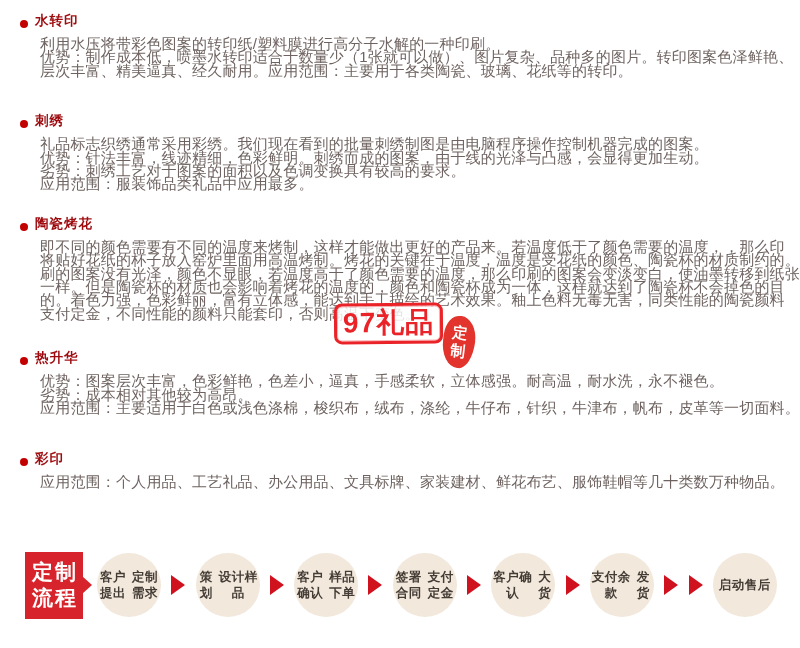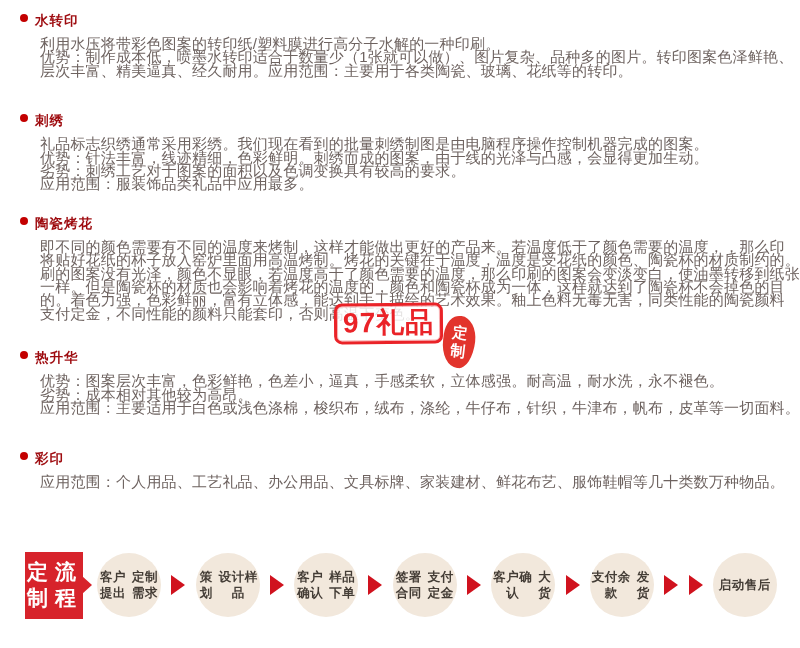--- a/index.html
+++ b/index.html
@@ -11,21 +11,21 @@
     background: #ffffff;
     overflow: hidden;
     font-family: "Liberation Sans", sans-serif;
   }
   .info-section { margin-left: 20px; }
   .sec-1 { padding-top: 14px; }
   .sec-2 { margin-top: 37px; }
   .sec-3 { margin-top: 26px; }
   .sec-4 { margin-top: 31px; }
   .sec-5 { margin-top: 37px; }
-  .section-header { display: flex; align-items: flex-start; gap: 7px; height: 14px; }
+  .section-header { display: flex; align-items: flex-end; gap: 7px; height: 14px; }
   .bullet {
     width: 8px; height: 8px; border-radius: 50%;
     background: #c30000; flex-shrink: 0;
   }
   .section-title {
     font-size: 13.5px; font-weight: bold; color: #9e0b0f;
     letter-spacing: 1px; line-height: 14px;
   }
   .section-body { margin: 9px 0 0 20px; }
   .body-line {
@@ -62,21 +62,21 @@
     position: absolute; left: 25px; top: 551px;
     width: 752px; height: 68px;
     display: flex; align-items: center;
   }
   .flow-title {
     position: relative;
     width: 58px; height: 67px; flex-shrink: 0;
     background: #d7232b; color: #ffffff;
     font-size: 21px; font-weight: bold; letter-spacing: 2px;
     line-height: 26px;
-    display: flex; flex-direction: row; align-items: center; justify-content: center;
+    display: flex; flex-direction: column; align-items: center; justify-content: center;
     padding-left: 2px;
   }
   .flow-title .pointer {
     position: absolute; right: -9px; top: 50%;
     transform: translateY(-50%);
     width: 0; height: 0;
     border-left: 10px solid #d7232b;
     border-top: 9px solid transparent;
     border-bottom: 9px solid transparent;
   }

